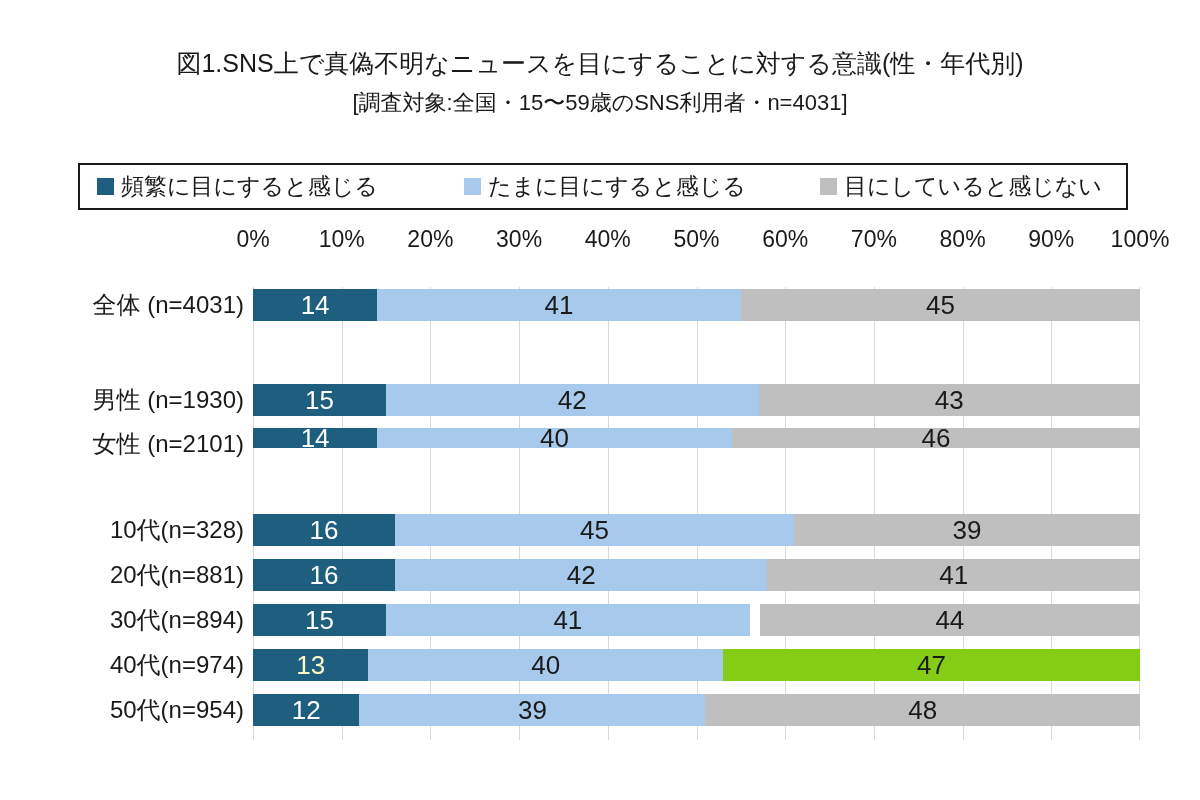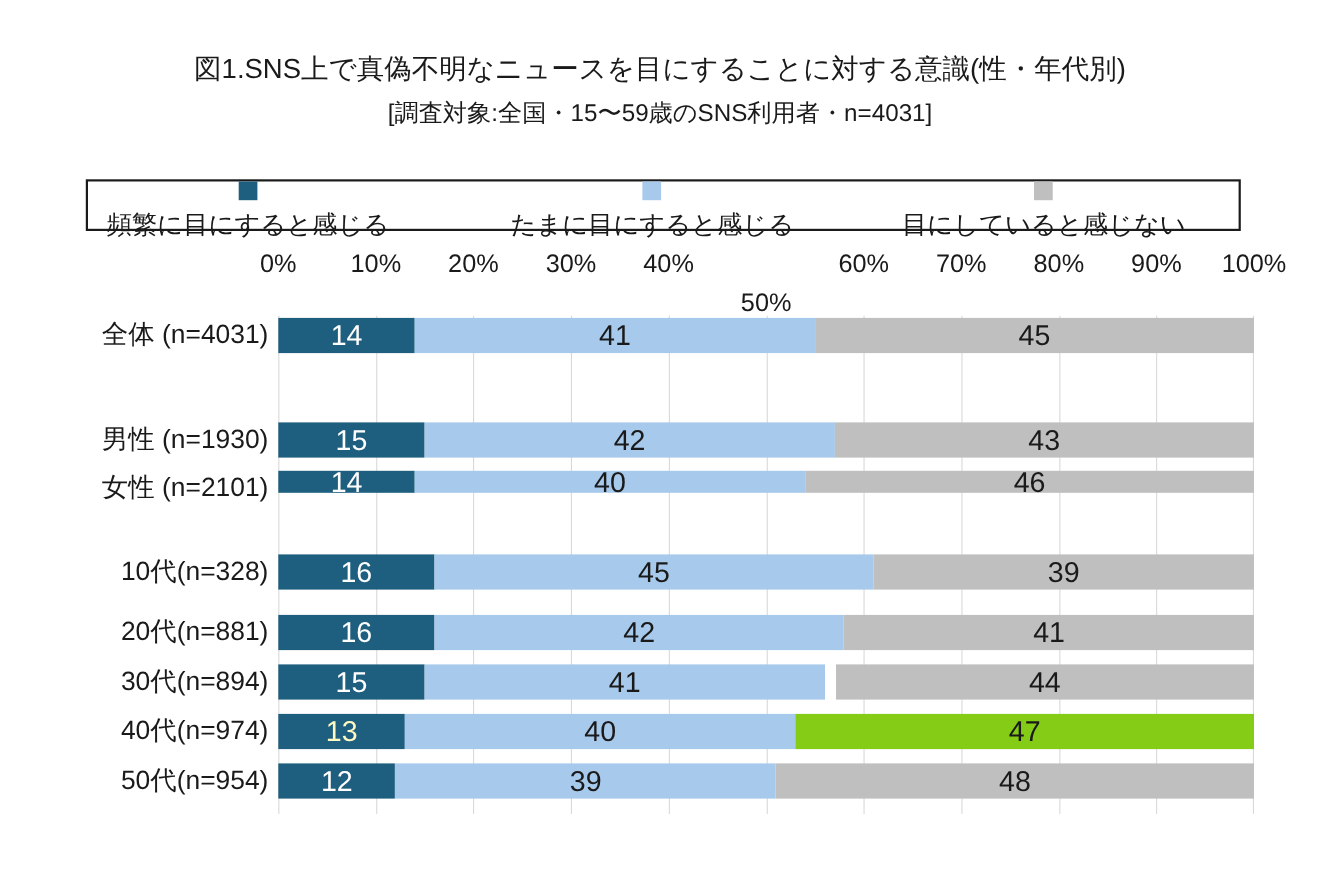--- a/index.html
+++ b/index.html
@@ -16,21 +16,21 @@
   .subtitle {
     position: absolute; top: 89px; left: 0; width: 1200px;
     text-align: center; font-size: 22px; line-height: 28px; color: #1a1a1a;
   }
   .legend-box {
     position: absolute; left: 78px; top: 163px; width: 1050px; height: 47px;
     border: 2px solid #1a1a1a; background: #ffffff;
   }
   .legend-item {
     position: absolute; top: 0; height: 43px;
-    display: flex; align-items: center; gap: 7px; white-space: nowrap; flex-direction: column;
+    display: flex; align-items: center; gap: 7px; white-space: nowrap;
   }
   .legend-swatch { width: 17px; height: 17px; flex: 0 0 17px; }
   .legend-label { font-size: 23px; }
   .axis {
     position: absolute; left: 253px; top: 226px; width: 887px; height: 32px;
   }
   .tick {
     position: absolute; top: 0; transform: translateX(-50%);
     font-size: 23px; white-space: nowrap; color: #1a1a1a;
   }
@@ -73,21 +73,21 @@
       <span class="legend-label">目にしていると感じない</span>
     </div>
   </div>
 
 <div class="axis" id="axis">
     <span class="tick" style="left: 0%;">0%</span>
     <span class="tick" style="left: 10%;">10%</span>
     <span class="tick" style="left: 20%;">20%</span>
     <span class="tick" style="left: 30%;">30%</span>
     <span class="tick" style="left: 40%;">40%</span>
-    <span class="tick" style="left: 50%; margin-top: 36px;">50%</span>
+    <span class="tick" style="left: 50%;">50%</span>
     <span class="tick" style="left: 60%;">60%</span>
     <span class="tick" style="left: 70%;">70%</span>
     <span class="tick" style="left: 80%;">80%</span>
     <span class="tick" style="left: 90%;">90%</span>
     <span class="tick" style="left: 100%;">100%</span>
   </div>
 
 <div class="grid" id="grid">
     <div class="gridline" style="left: 0%;"></div>
     <div class="gridline" style="left: 10%;"></div>
@@ -129,21 +129,21 @@
       <div class="bar-segment" style="background: rgb(30, 94, 126); flex: 0 0 14%;">
         <span class="bar-value" style="color: rgb(255, 255, 255);">14</span>
       </div>
       <div class="bar-segment" style="background: rgb(166, 201, 236); flex: 0 0 40%;">
         <span class="bar-value" style="color: rgb(26, 26, 26);">40</span>
       </div>
       <div class="bar-segment" style="background: rgb(191, 191, 191); flex: 1 1 auto;">
         <span class="bar-value" style="color: rgb(26, 26, 26);">46</span>
       </div>
     </div>
-    <div class="bar-row" style="top: 217px; height: 32px; justify-content: space-between;">
+    <div class="bar-row" style="top: 227px; height: 32px; justify-content: space-between;">
       <div class="row-label">10代(n=328)</div>
       <div class="bar-segment" style="background: rgb(30, 94, 126); flex: 0 0 16%;">
         <span class="bar-value" style="color: rgb(255, 255, 255);">16</span>
       </div>
       <div class="bar-segment" style="background: rgb(166, 201, 236); flex: 0 0 45%;">
         <span class="bar-value" style="color: rgb(26, 26, 26);">45</span>
       </div>
       <div class="bar-segment" style="background: rgb(191, 191, 191); flex: 1 1 auto;">
         <span class="bar-value" style="color: rgb(26, 26, 26);">39</span>
       </div>

